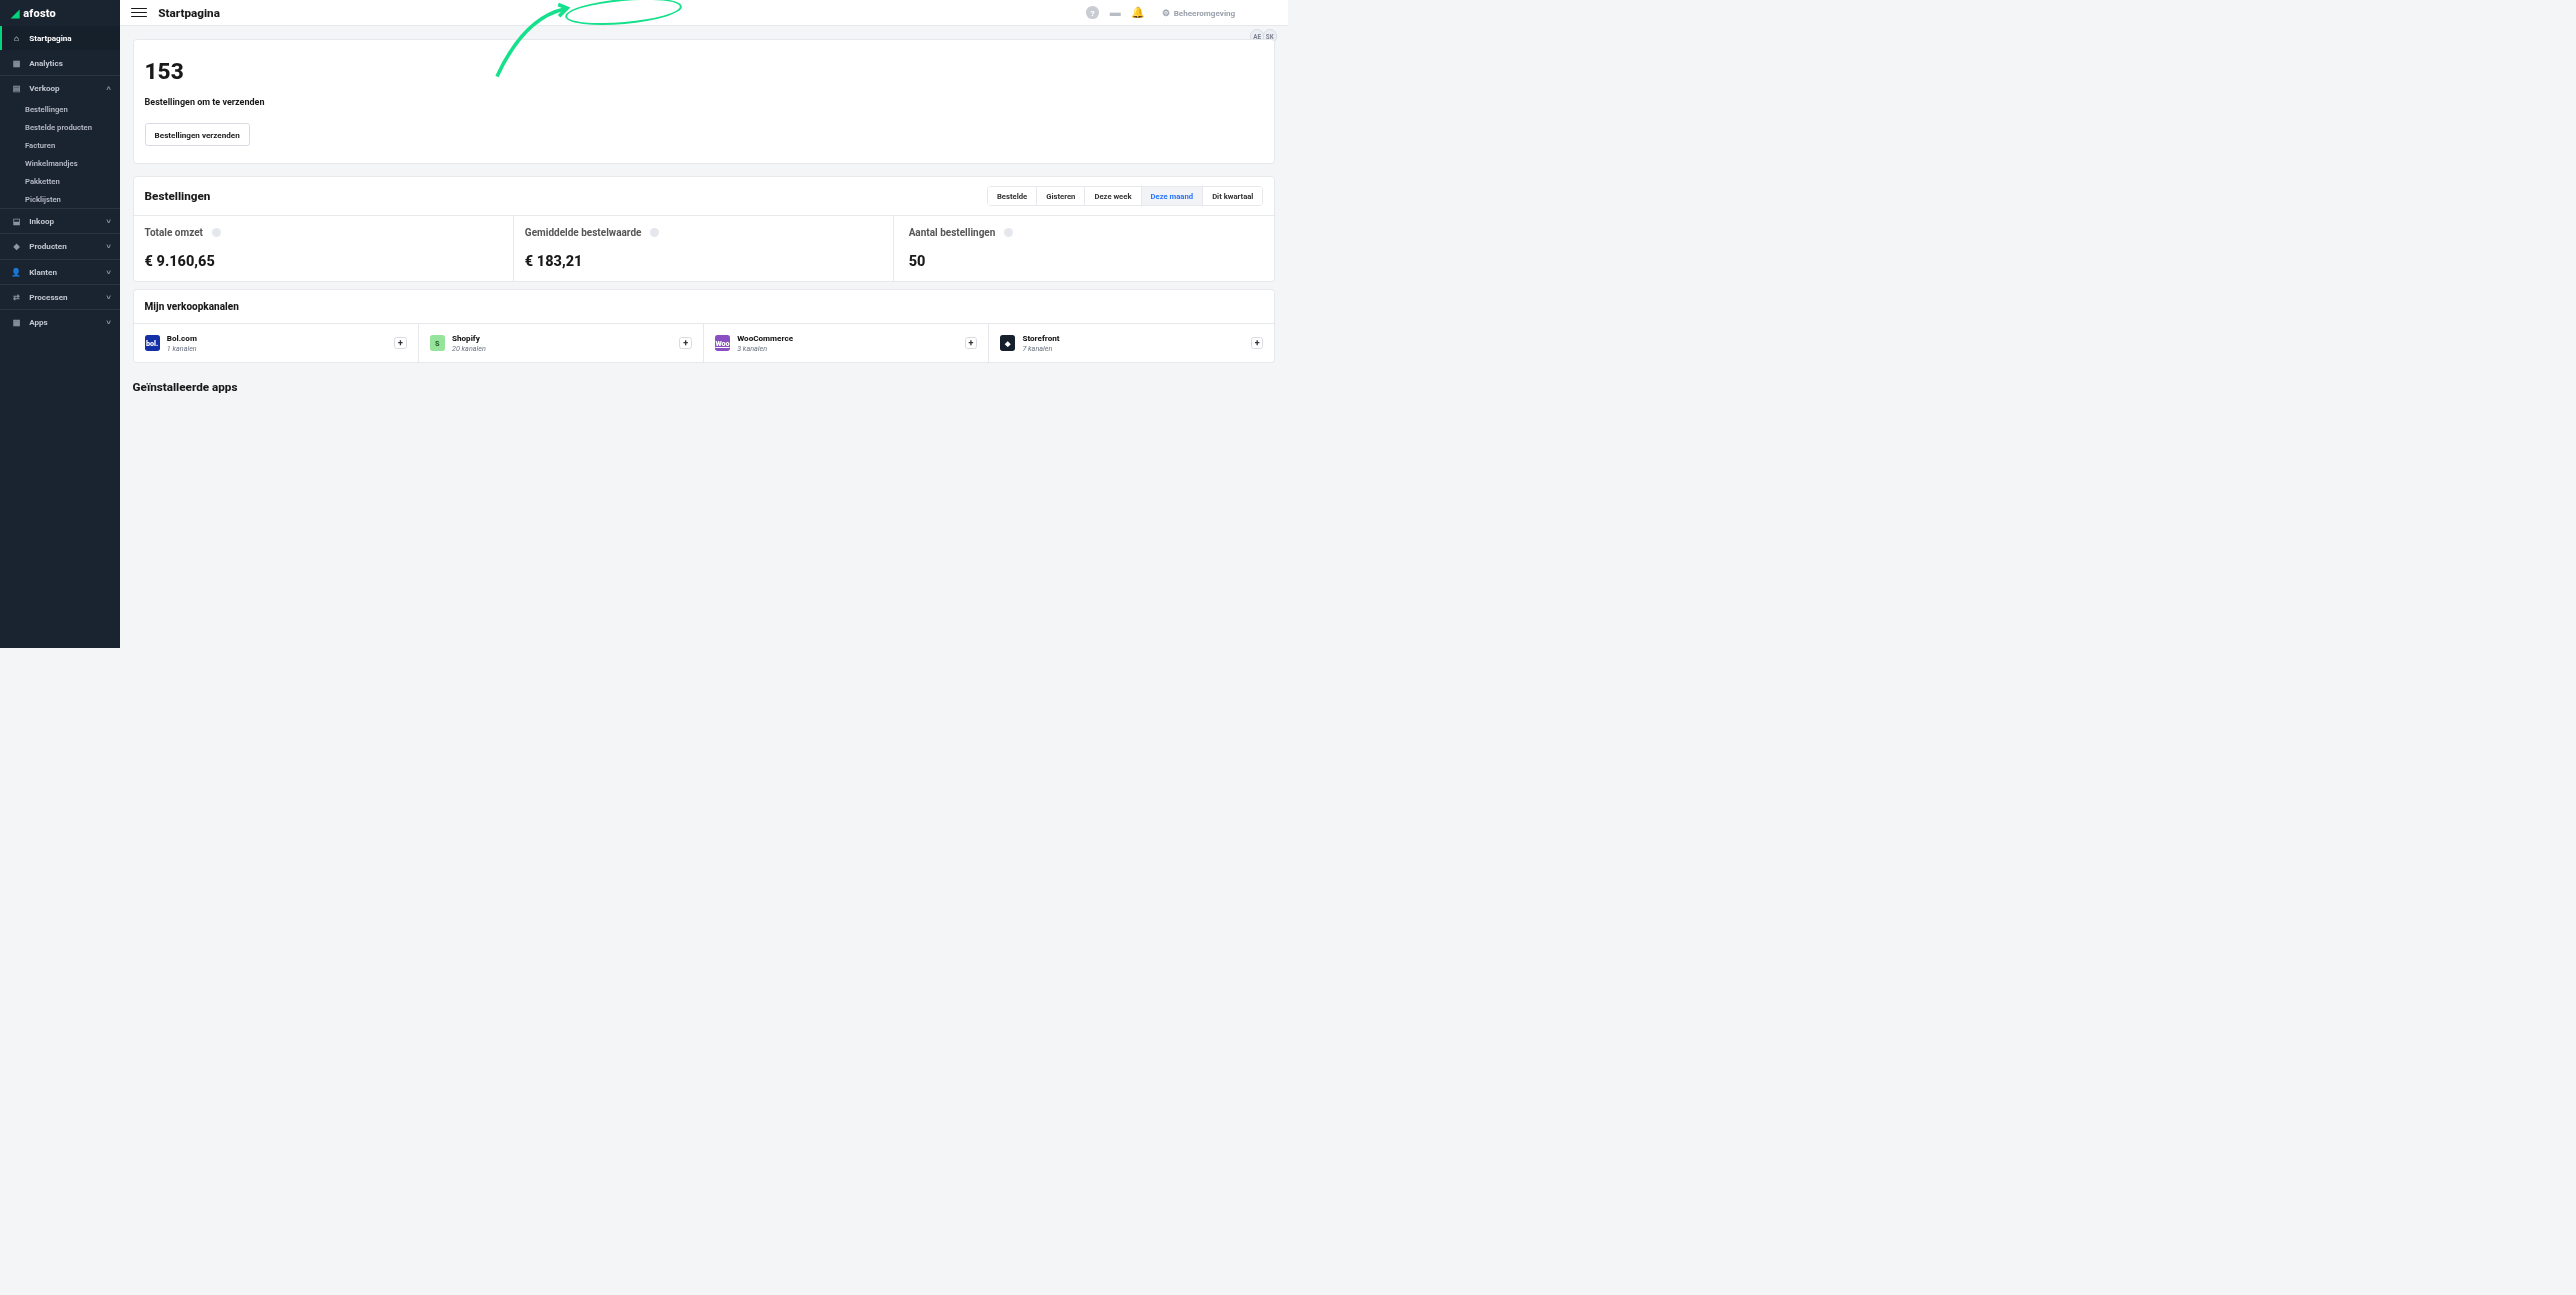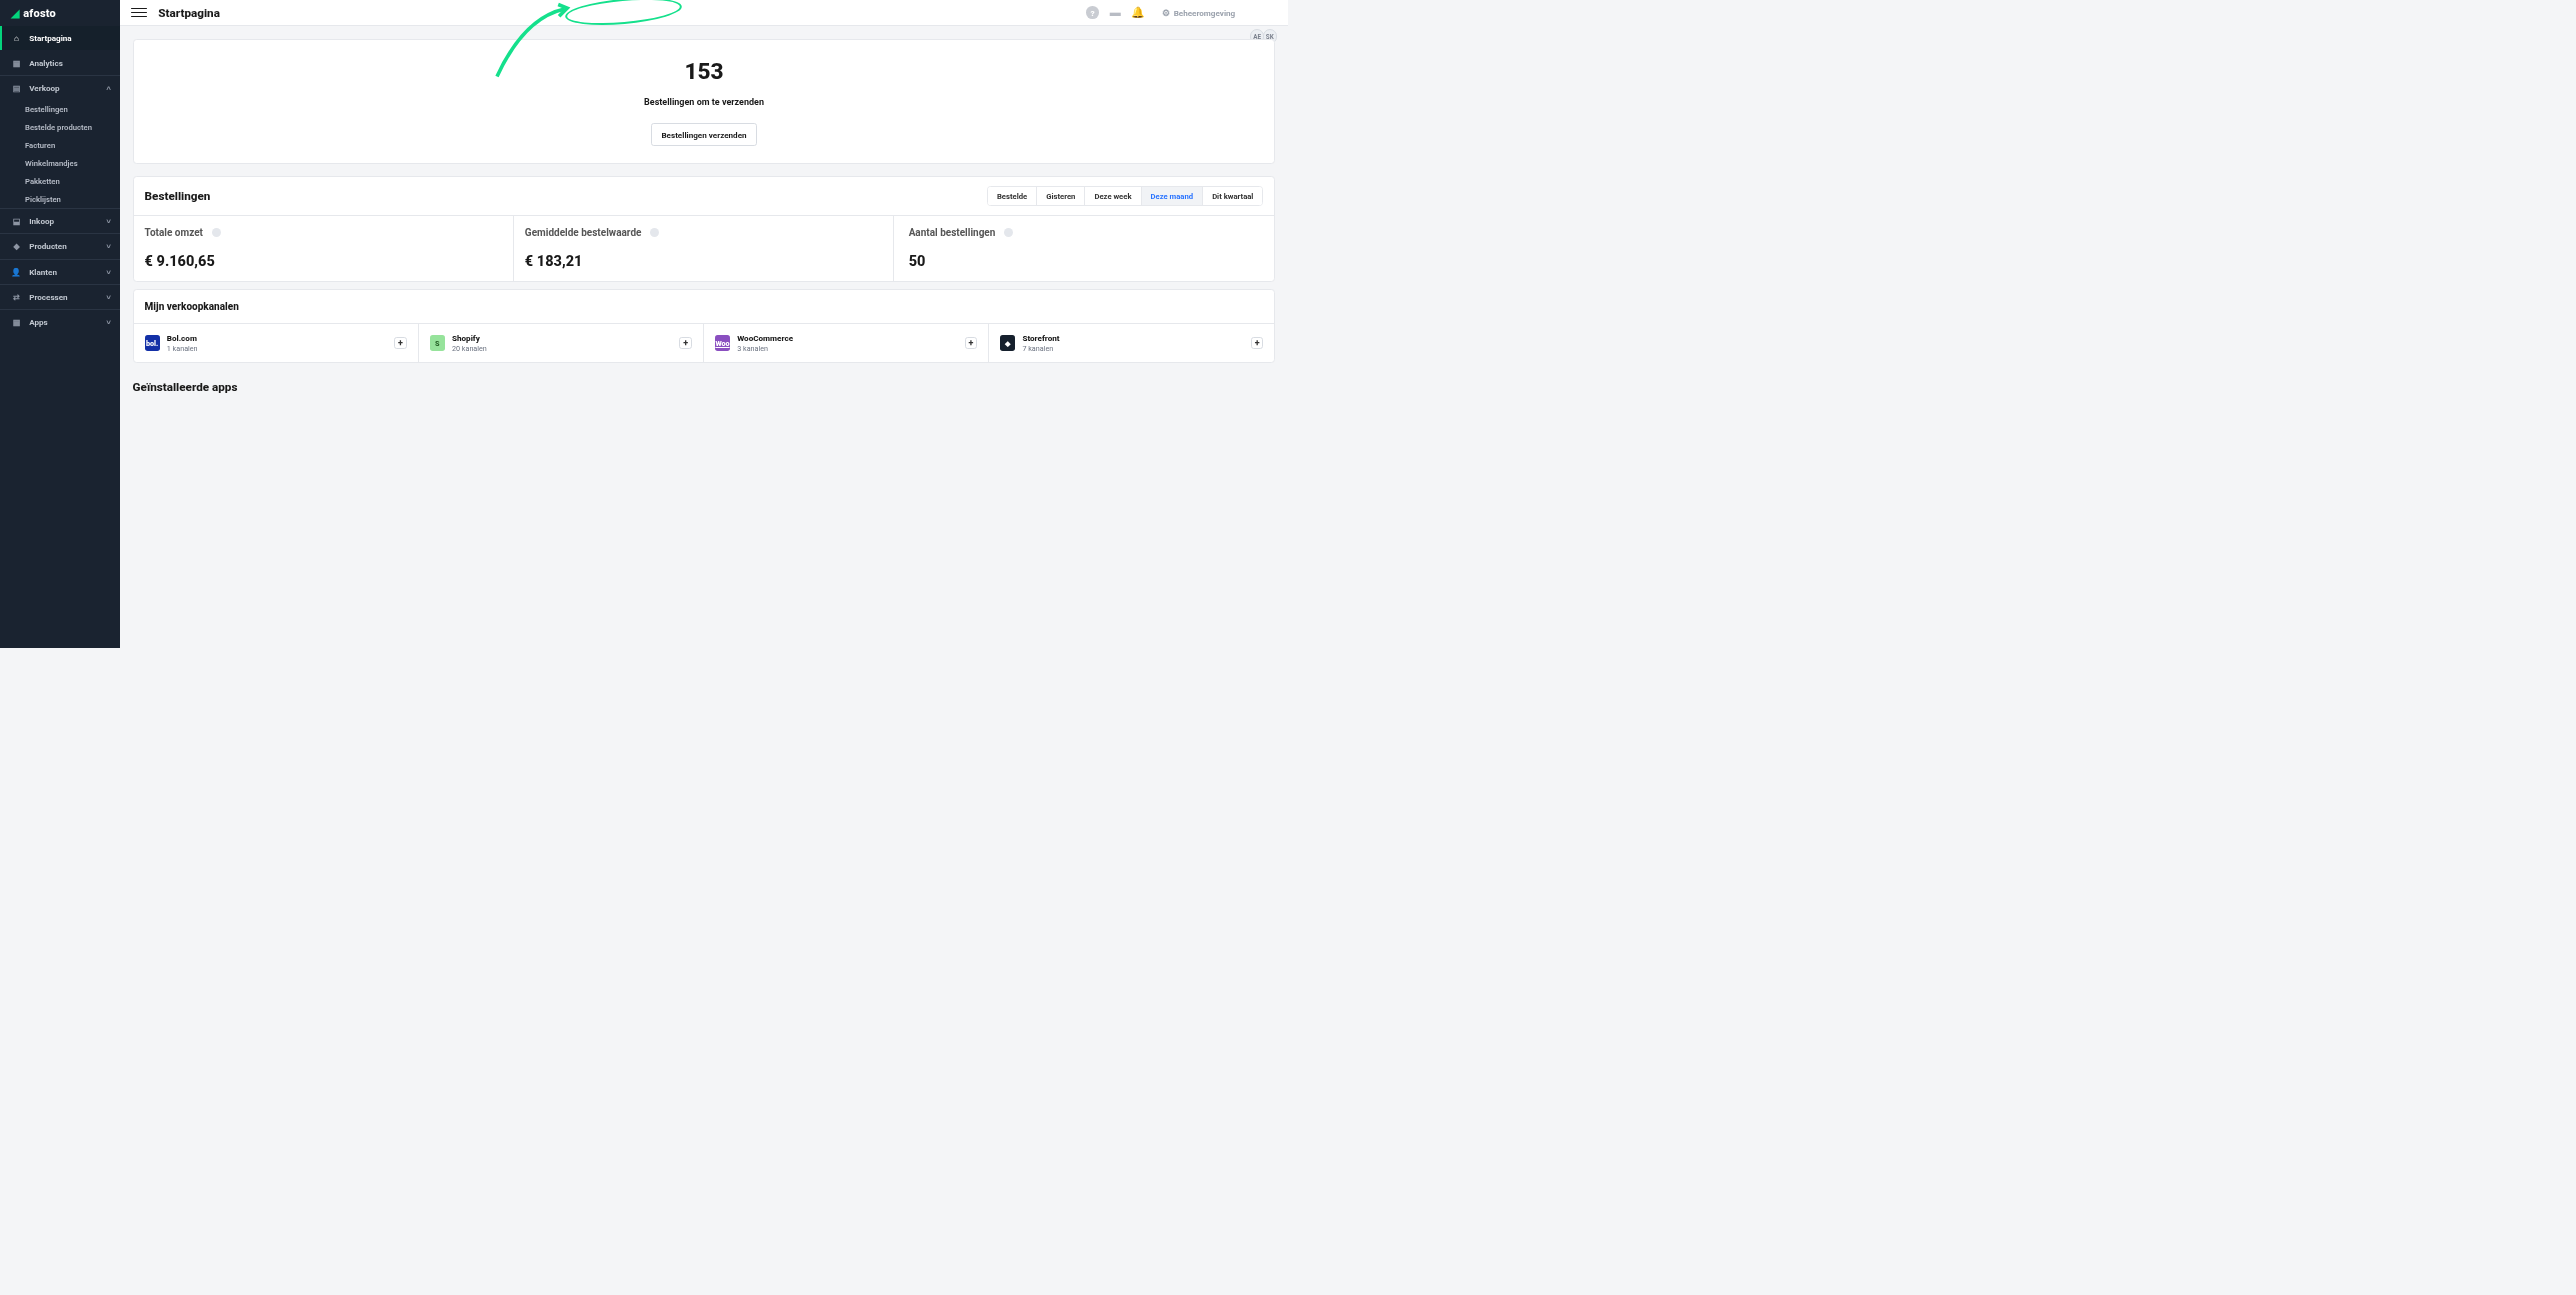--- a/index.html
+++ b/index.html
@@ -153,21 +153,20 @@
       padding: 12.6px;
       overflow: hidden;
     }
     .card {
       background: #fff;
       border: 0.9px solid #e6e8ec;
       border-radius: 3.6px;
     }
     .card-ship {
       padding: 18px 11px 16.3px 11px;
-      text-align: center;
     }
     .big-number { font-size: 22.6px; font-weight: 800; }
     .ship-label { font-size: 9px; font-weight: 700; margin-top: 12.6px; }
     .ship-btn {
       margin-top: 16.3px;
       display: inline-block;
       padding: 5.4px 9px;
       border: 0.9px solid #d8dce2;
       border-radius: 2.7px;
       font-size: 8.1px; font-weight: 700;
@@ -238,21 +237,21 @@
       position: relative;
     }
     .channel:last-child { border-right: none; }
     .ch-icon {
       width: 15px; height: 16.3px; border-radius: 2.7px;
       display:flex; align-items:center; justify-content:center;
       font-size: 7.2px; font-weight: 900; color:#fff;
     }
     .ch-text { display:flex; flex-direction:column; }
     .ch-name { font-size: 8.1px; font-weight: 800; }
-    .ch-sub { font-size: 7.2px; color: #6b7280; margin-top: 1.8px; }
+    .ch-sub { font-size: 7.2px; color: #6b7280; margin-top: 1.8px; font-style: italic; }
     .ch-add {
       margin-left: auto;
       width: 12.6px; height: 12.6px;
       border: 0.9px solid #d8dce2; border-radius: 2.7px;
       display:flex; align-items:center; justify-content:center;
       font-size: 9px; font-weight: 800; color:#333;
       cursor: pointer;
     }
 
     .apps-title {

